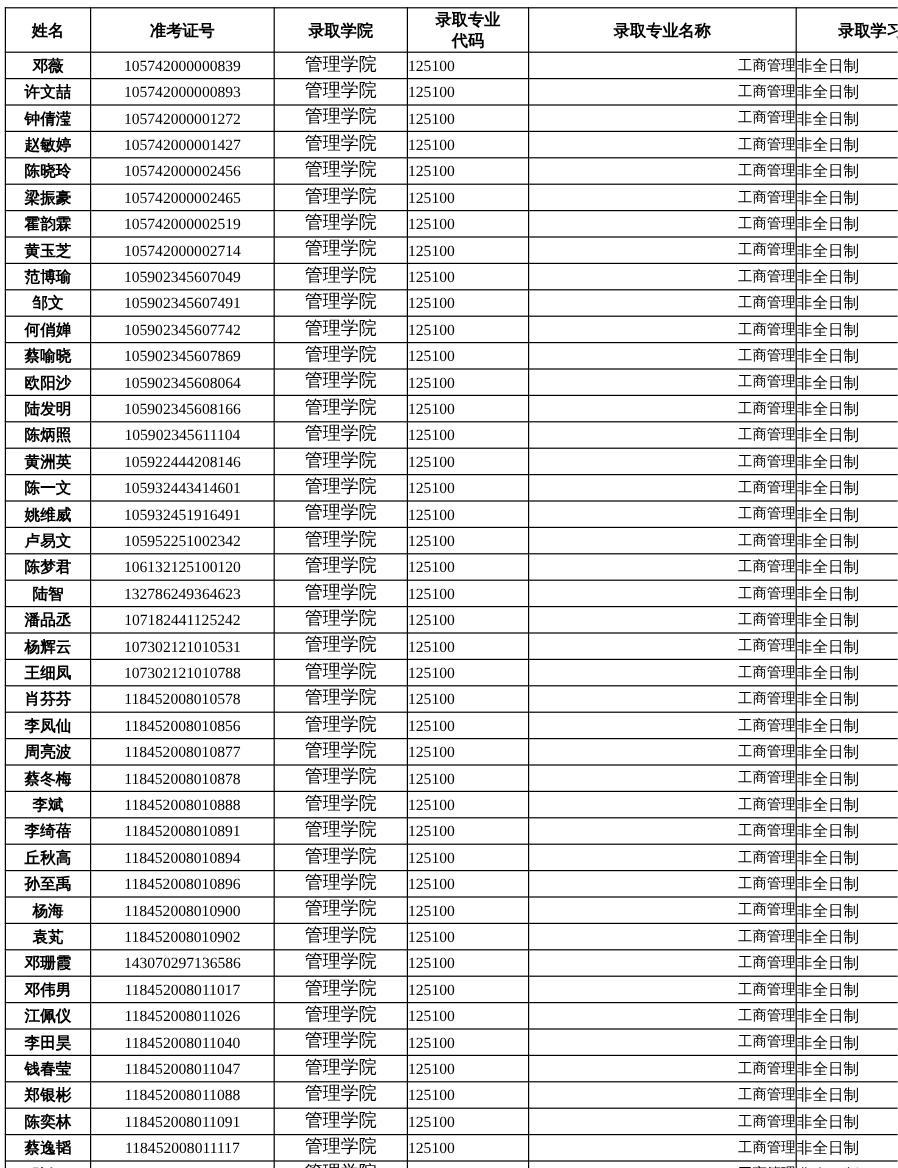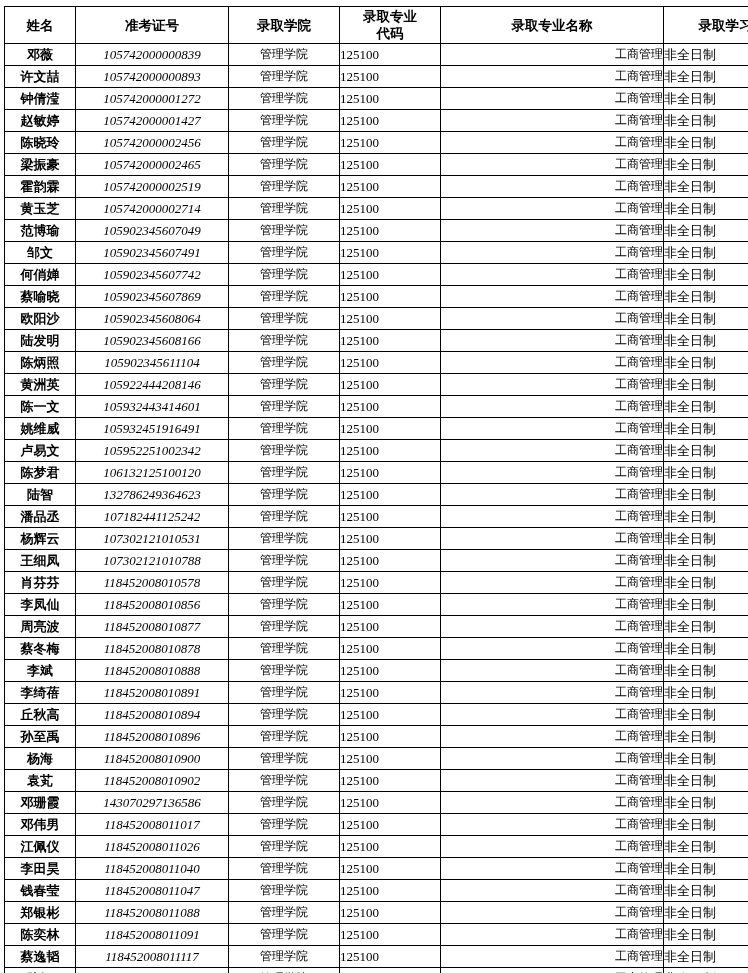--- a/index.html
+++ b/index.html
@@ -42,22 +42,22 @@
     padding: 0 2px;
   }
   .col-name      { width: 66px; text-align: center; }
   .col-ticket    { width: 148px; text-align: center; margin-top: 16px; }
   .col-college   { width: 106px; text-align: center; }
   .col-majorcode { width: 96px; text-align: left; }
   .col-majorname { width: 218px; text-align: right; }
   .col-studymode { width: 146px; text-align: left; padding-left: 4px; }
 
   td.col-name      { font-size: 13px; font-weight: bold; }
-  td.col-ticket    { font-size: 13px; font-style: italic; }
-  td.col-college   { font-size: 12px; }
+  td.col-ticket    { font-size: 13px; }
+  td.col-college   { font-size: 15px; }
   td.col-majorcode { font-size: 13px; }
   td.col-majorname { font-size: 12px; }
   td.col-studymode { font-size: 13px; }
 
   .hdr-two-line { display: block; }
 </style>
 </head>
 <body>
 
 <div class="sheet">

